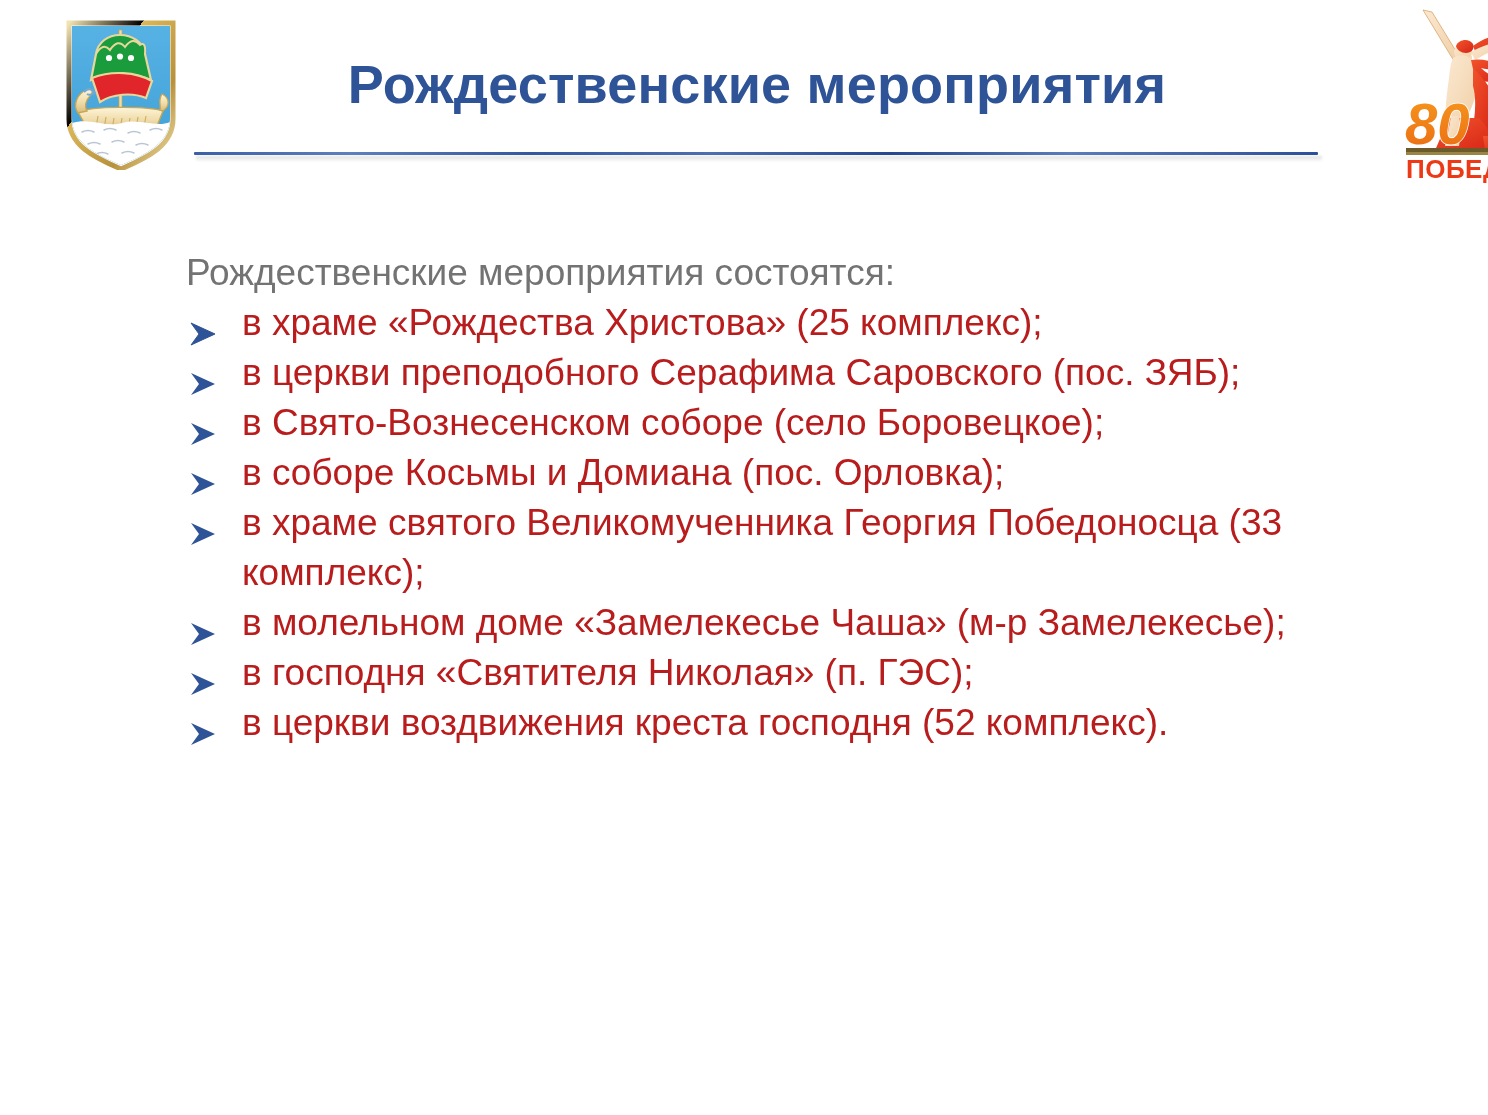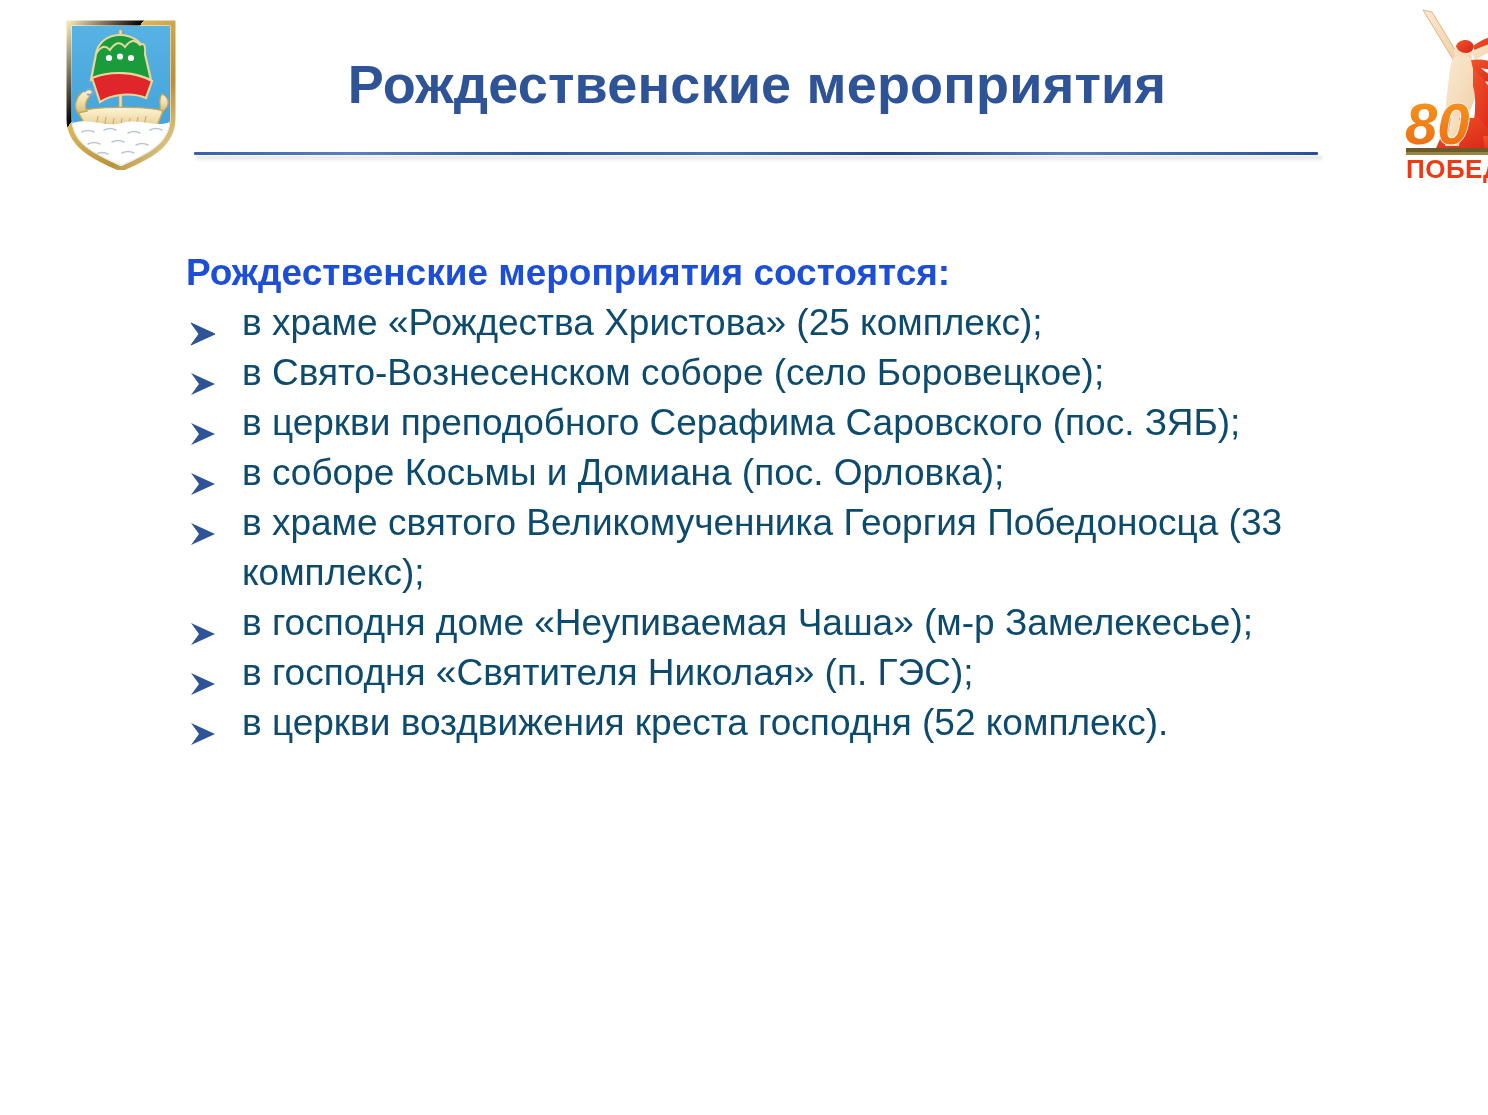--- a/index.html
+++ b/index.html
@@ -82,37 +82,36 @@
 
   
   .body-block {
     position: absolute;
     left: 162px;
     top: 248px;
     width: 1230px;
   }
 
   .lead-line {
-    color: #1d4ed8;
+    color: #737373;
     font-size: 37px;
     line-height: 50px;
     margin: 0 0 0 2px;
     white-space: nowrap;
-    font-weight: bold;
   }
 
   ul.bullet-list {
     list-style: none;
     margin: 0;
     padding: 0;
   }
 
   ul.bullet-list > li {
     position: relative;
-    color: #0c4a6e;
+    color: #b91c1c;
     font-size: 37px;
     line-height: 50px;
     padding-left: 58px;
     margin: 0;
   }
 
   .arrow-icon {
     position: absolute;
     left: 4px;
     top: 12px;
@@ -286,58 +285,58 @@
         <span class="li-text">в храме «Рождества Христова» (25 комплекс);</span>
       </li>
 
 
       <li>
         <span class="arrow-icon">
           <svg viewBox="0 0 30 26" width="30" height="26" aria-hidden="true">
             <path d="M3 2 L27 13 L3 24 L11 13 Z" fill="#2e5396"></path>
           </svg>
         </span>
+        <span class="li-text">в церкви преподобного Серафима Саровского (пос. ЗЯБ);</span>
+      </li>
+
+      <li>
+        <span class="arrow-icon">
+          <svg viewBox="0 0 30 26" width="30" height="26" aria-hidden="true">
+            <path d="M3 2 L27 13 L3 24 L11 13 Z" fill="#2e5396"></path>
+          </svg>
+        </span>
         <span class="li-text">в Свято-Вознесенском соборе (село Боровецкое);</span>
       </li>
 
       <li>
         <span class="arrow-icon">
           <svg viewBox="0 0 30 26" width="30" height="26" aria-hidden="true">
             <path d="M3 2 L27 13 L3 24 L11 13 Z" fill="#2e5396"></path>
           </svg>
         </span>
-        <span class="li-text">в церкви преподобного Серафима Саровского (пос. ЗЯБ);</span>
-      </li>
-
-      <li>
-        <span class="arrow-icon">
-          <svg viewBox="0 0 30 26" width="30" height="26" aria-hidden="true">
-            <path d="M3 2 L27 13 L3 24 L11 13 Z" fill="#2e5396"></path>
-          </svg>
-        </span>
         <span class="li-text">в соборе Косьмы и Домиана (пос. Орловка);</span>
       </li>
 
       <li>
         <span class="arrow-icon">
           <svg viewBox="0 0 30 26" width="30" height="26" aria-hidden="true">
             <path d="M3 2 L27 13 L3 24 L11 13 Z" fill="#2e5396"></path>
           </svg>
         </span>
         <span class="li-text">в храме святого Великомученника Георгия Победоносца (33 комплекс);</span>
       </li>
 
 
       <li>
         <span class="arrow-icon">
           <svg viewBox="0 0 30 26" width="30" height="26" aria-hidden="true">
             <path d="M3 2 L27 13 L3 24 L11 13 Z" fill="#2e5396"></path>
           </svg>
         </span>
-        <span class="li-text">в господня доме «Неупиваемая Чаша» (м-р Замелекесье);</span>
+        <span class="li-text">в молельном доме «Замелекесье Чаша» (м-р Замелекесье);</span>
       </li>
 
       <li>
         <span class="arrow-icon">
           <svg viewBox="0 0 30 26" width="30" height="26" aria-hidden="true">
             <path d="M3 2 L27 13 L3 24 L11 13 Z" fill="#2e5396"></path>
           </svg>
         </span>
         <span class="li-text">в господня «Святителя Николая» (п. ГЭС);</span>
       </li>

